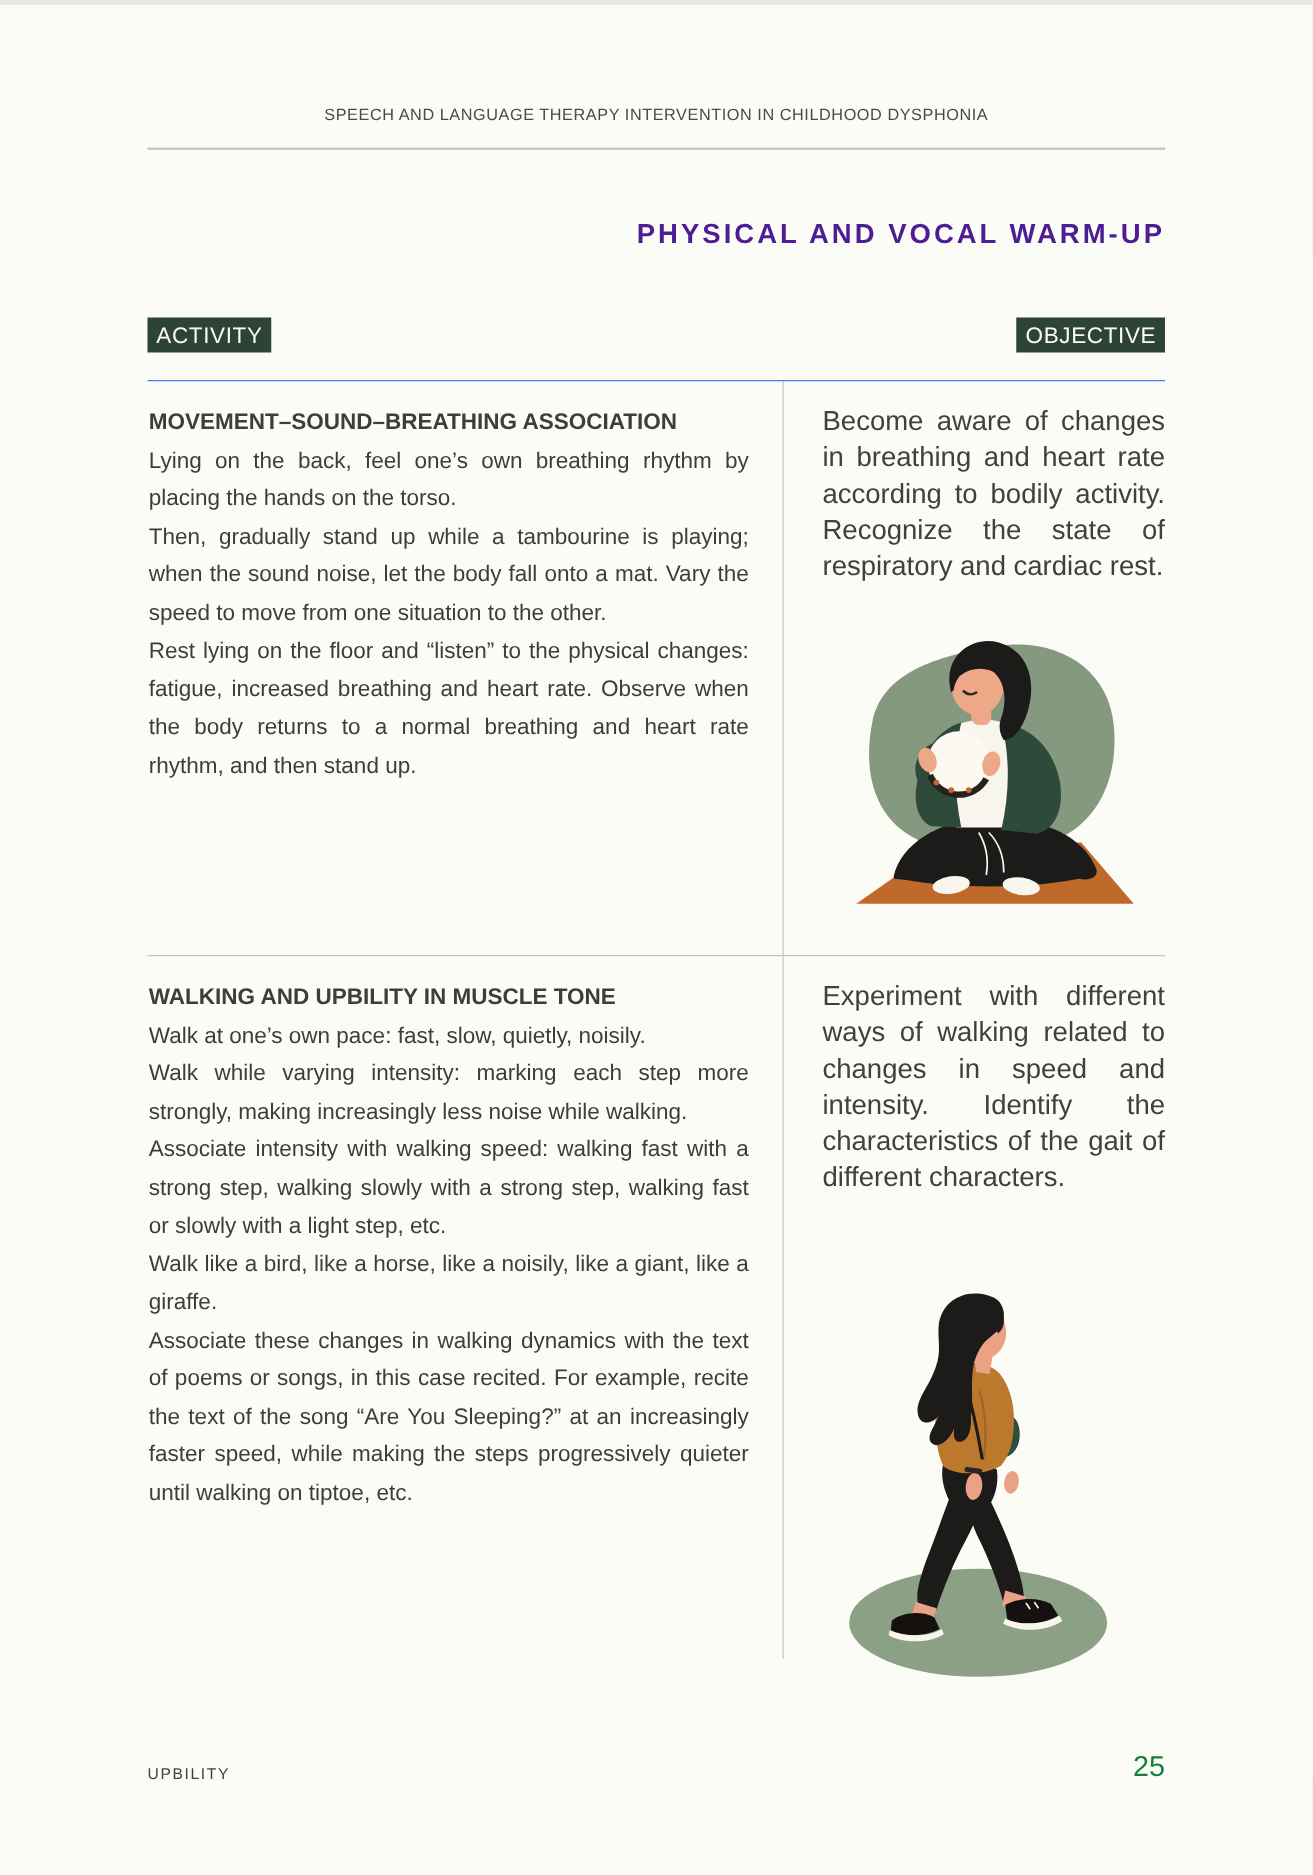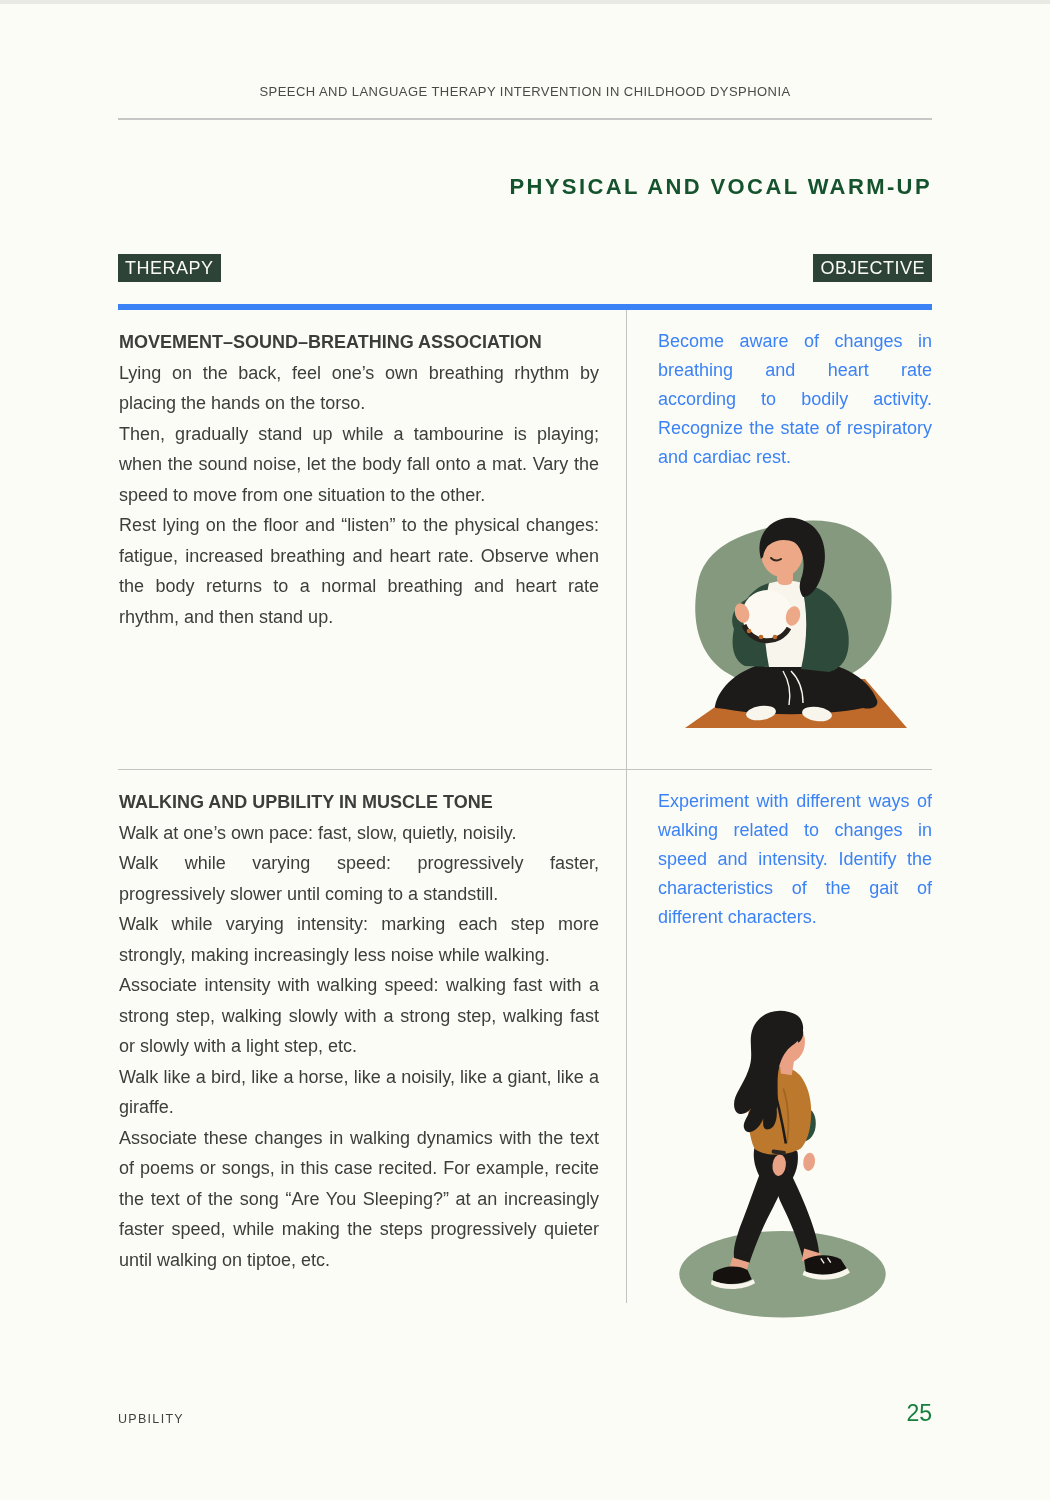--- a/index.html
+++ b/index.html
@@ -20,55 +20,55 @@
     color:#4a4a48; font-weight:400;
   }
   .header-rule {
     position:absolute; top:114px; left:118px; right:118px;
     height:2px; background:#c6c6c4;
   }
   .page-title {
     position:absolute; top:170px; left:118px; right:118px;
     text-align:right;
     font-size:22px; font-weight:700; letter-spacing:2.4px;
-    color:#14532d;
+    color:#4c1d95;
   }
   .labels-row {
     position:absolute; top:250px; left:118px; right:118px;
     display:flex; justify-content:space-between;
   }
   .chip {
     background:#2d4338; color:#fbfbf5;
     font-size:18px; font-weight:500; letter-spacing:.5px;
     line-height:22px; padding:3px 7px;
   }
   .table {
     position:absolute; top:300px; left:118px; width:814px;
-    border-top:6px solid #3b82f6;
+    border-top:1px solid #3b82f6;
   }
   .row { display:flex; position:relative; }
   .row::before {
     content:""; position:absolute; left:508px; top:0; bottom:0;
     width:1px; background:#c3c3c1;
   }
   .row-1 { border-bottom:1px solid #c3c3c1; min-height:460px; }
   .row-2::before { bottom:75px; }
   .cell-left  { width:508px; padding:17px 27px 34px 1px; }
   .cell-right { width:306px; padding:17px 0 26px 32px; }
   .act-heading {
     font-size:18px; font-weight:700; color:#2c2c2b;
     line-height:30.5px; text-align:left;
   }
   .heading-narrow { max-width:430px; }
   .act-text p {
     font-size:18px; line-height:30.5px; color:#3d3d3c;
     text-align:justify;
   }
   .obj-text {
-    font-size:18px; line-height:29px; color:#3b82f6;
+    font-size:22px; line-height:29px; color:#404040;
     text-align:justify;
   }
   .illus1 { display:block; margin:37px auto 0; }
   .illus2 { display:block; margin:38px auto 0; }
   .doc-footer-brand {
     position:absolute; left:118px; top:1408px;
     font-size:12.5px; letter-spacing:1.3px; color:#414140;
   }
   .doc-footer-page {
     position:absolute; right:118px; top:1396px;
@@ -79,21 +79,21 @@
 <body>
 
 <div class="sheet">
 
   <div class="doc-header">SPEECH AND LANGUAGE THERAPY INTERVENTION IN CHILDHOOD DYSPHONIA</div>
   <div class="header-rule"></div>
 
   <div class="page-title">PHYSICAL AND VOCAL WARM-UP</div>
 
   <div class="labels-row">
-    <span class="chip">THERAPY</span>
+    <span class="chip">ACTIVITY</span>
     <span class="chip">OBJECTIVE</span>
   </div>
 
   <div class="table">
 
     <div class="row row-1">
       <div class="cell-left act-text">
         <p class="act-heading heading-narrow">MOVEMENT–SOUND–BREATHING ASSOCIATION</p>
         <p>Lying on the back, feel one’s own breathing rhythm by placing the hands on the torso.</p>
         <p>Then, gradually stand up while a tambourine is playing; when the sound noise, let the body fall onto a mat. Vary the speed to move from one situation to the other.</p>
@@ -127,21 +127,20 @@
           <ellipse cx="63" cy="104" rx="7" ry="10" fill="#eda987" transform="rotate(-18 63 104)"></ellipse>
           <ellipse cx="114" cy="107" rx="7" ry="10" fill="#eda987" transform="rotate(15 114 107)"></ellipse>
         </svg>
       </div>
     </div>
 
     <div class="row row-2">
       <div class="cell-left act-text">
         <p class="act-heading">WALKING AND UPBILITY IN MUSCLE TONE</p>
         <p>Walk at one’s own pace: fast, slow, quietly, noisily.</p>
-        <p>Walk while varying speed: progressively faster, progressively slower until coming to a standstill.</p>
         <p>Walk while varying intensity: marking each step more strongly, making increasingly less noise while walking.</p>
         <p>Associate intensity with walking speed: walking fast with a strong step, walking slowly with a strong step, walking fast or slowly with a light step, etc.</p>
         <p>Walk like a bird, like a horse, like a noisily, like a giant, like a giraffe.</p>
         <p>Associate these changes in walking dynamics with the text of poems or songs, in this case recited. For example, recite the text of the song “Are You Sleeping?” at an increasingly faster speed, while making the steps progressively quieter until walking on tiptoe, etc.</p>
       </div>
       <div class="cell-right">
         <p class="obj-text">Experiment with different ways of walking related to changes in speed and intensity. Identify the characteristics of the gait of different characters.</p>
 
         <svg class="illus2" width="258" height="382" viewBox="0 0 310 390">
           <ellipse cx="140" cy="331" rx="124" ry="52" fill="#8ba084"></ellipse>

